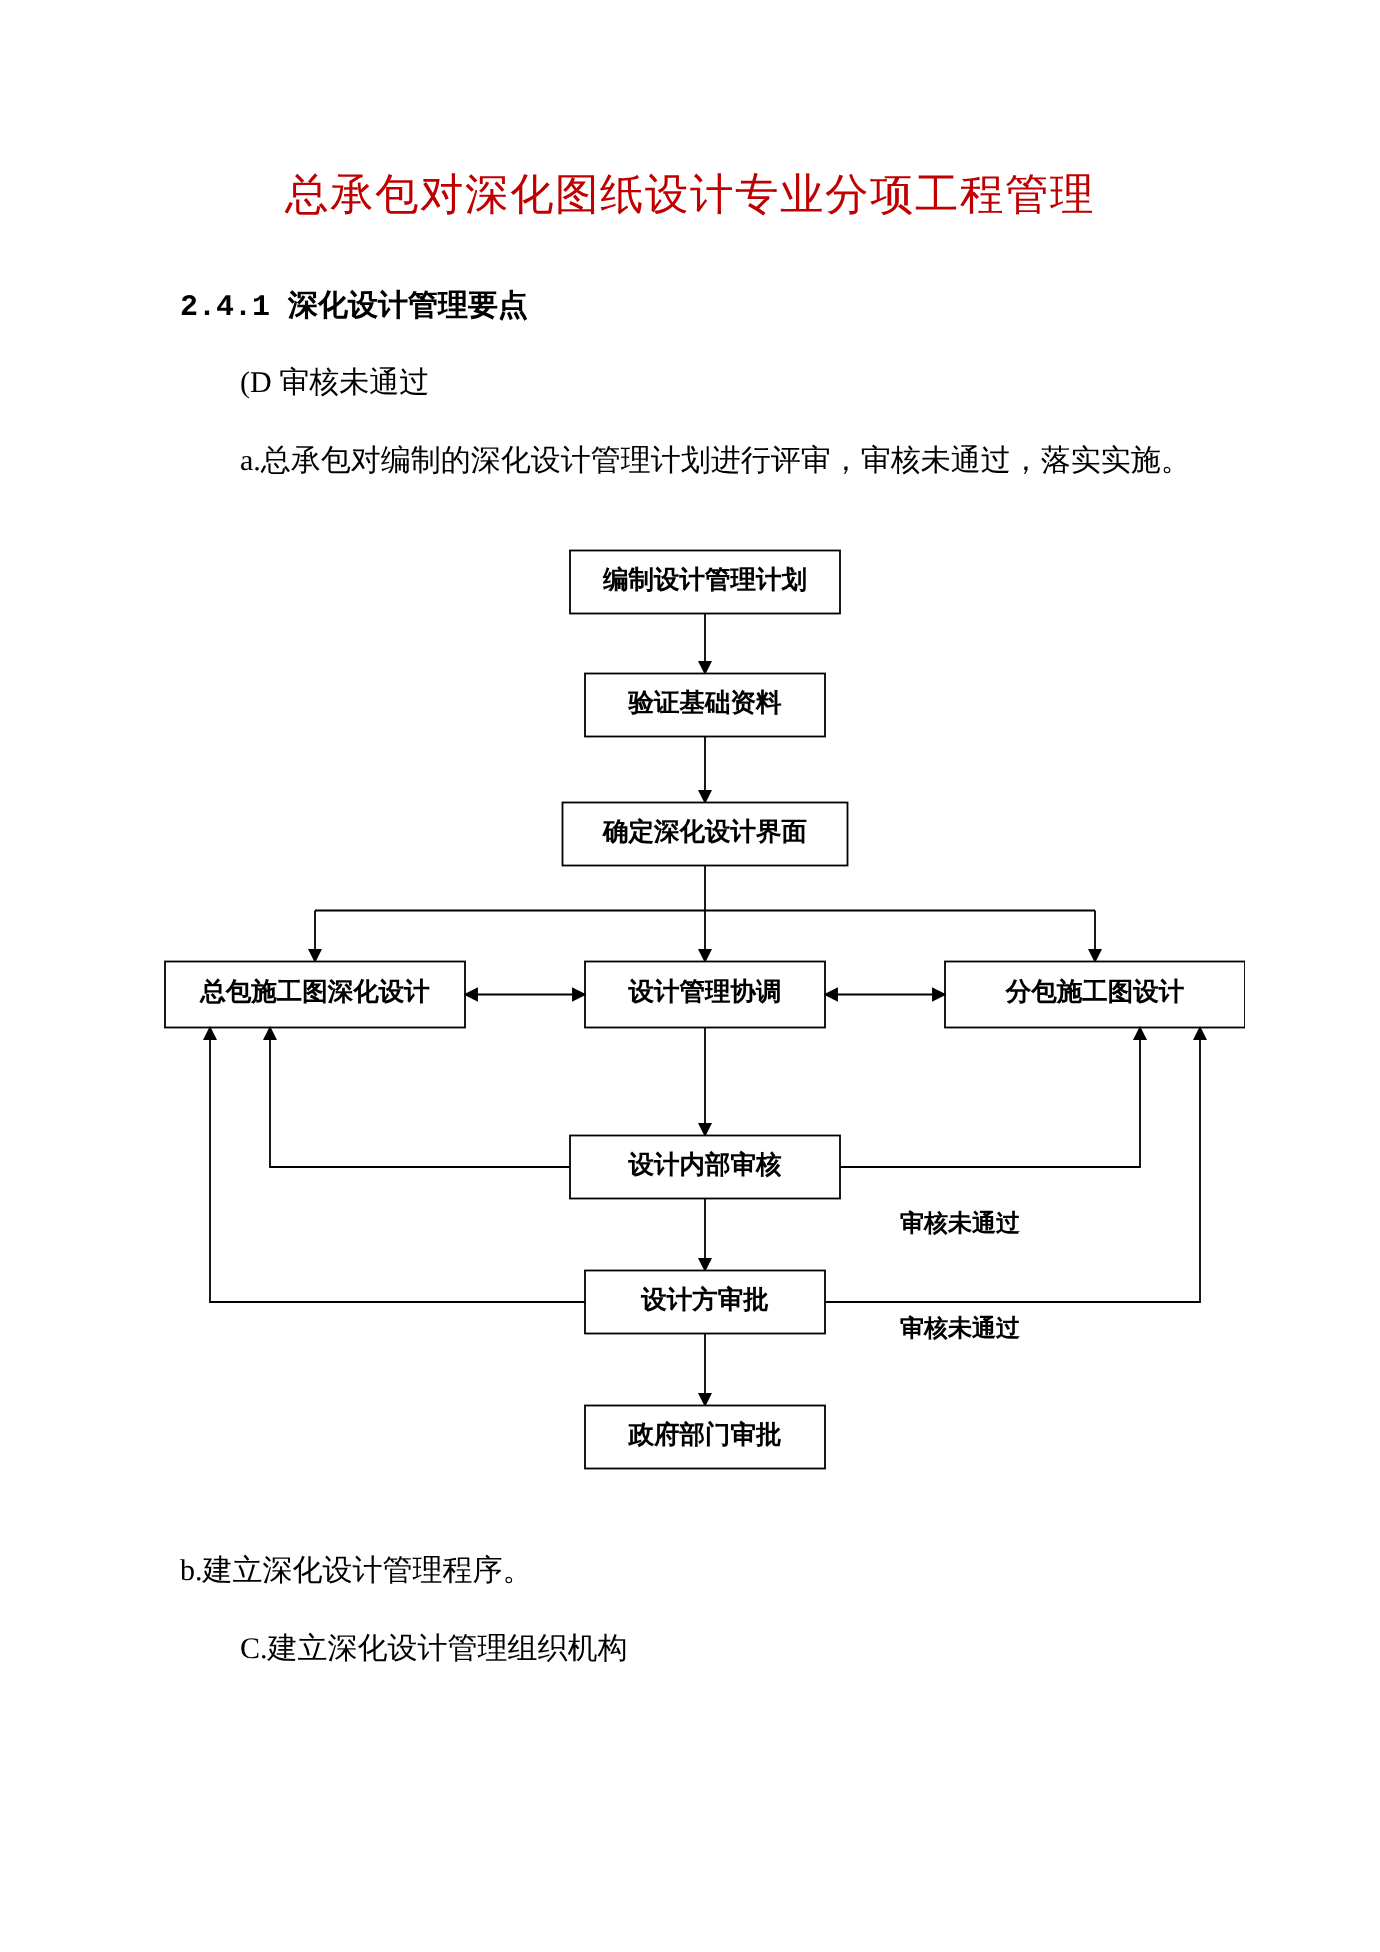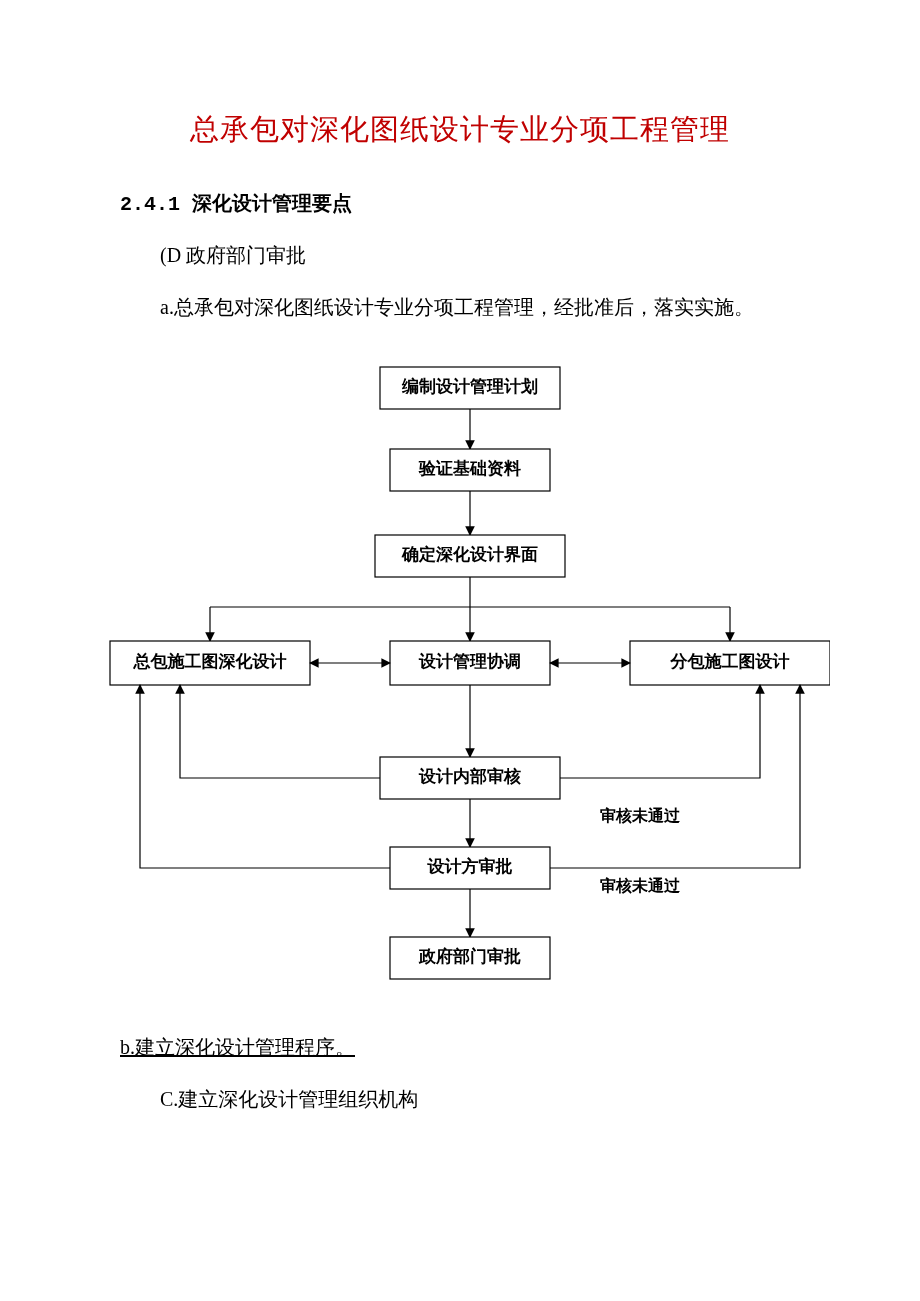--- a/index.html
+++ b/index.html
@@ -26,21 +26,21 @@
     font-weight: 700;
     margin: 0 0 18px 0;
     font-family: Liberation Mono, monospace;
   }
   .para {
     font-size: 20px;
     line-height: 2.0;
     margin: 0 0 12px 0;
     text-indent: 2em;
   }
-  .para.noindent { text-indent: 0; text-decoration: underline; }
+  .para.noindent { text-indent: 0; }
   .para.tail { margin-top: 4px; }
   .diagram-wrap {
     margin: 30px -30px 10px -30px;
     font-weight: bold;
   }
   svg { display: block; margin: 0 auto; }
   .box {
     fill: #ffffff;
     stroke: #000000;
     stroke-width: 1.2;
@@ -64,23 +64,23 @@
 </style>
 </head>
 <body>
 
 <div class="page">
 
   <h1 class="title">总承包对深化图纸设计专业分项工程管理</h1>
 
   <p class="heading">2.4.1 深化设计管理要点</p>
 
-  <p class="para">(D 政府部门审批</p>
+  <p class="para">(D 审核未通过</p>
 
-  <p class="para">a.总承包对深化图纸设计专业分项工程管理，经批准后，落实实施。</p>
+  <p class="para">a.总承包对编制的深化设计管理计划进行评审，审核未通过，落实实施。</p>
 
   <div class="diagram-wrap">
     <svg viewBox="0 0 740 660" width="740" height="660">
       <defs>
         <marker id="arrow" viewBox="0 0 10 10" refX="9" refY="5" markerWidth="8" markerHeight="8" orient="auto-start-reverse">
           <path d="M 0 0 L 10 5 L 0 10 z" fill="#000"></path>
         </marker>
       </defs>
 
       <g>

